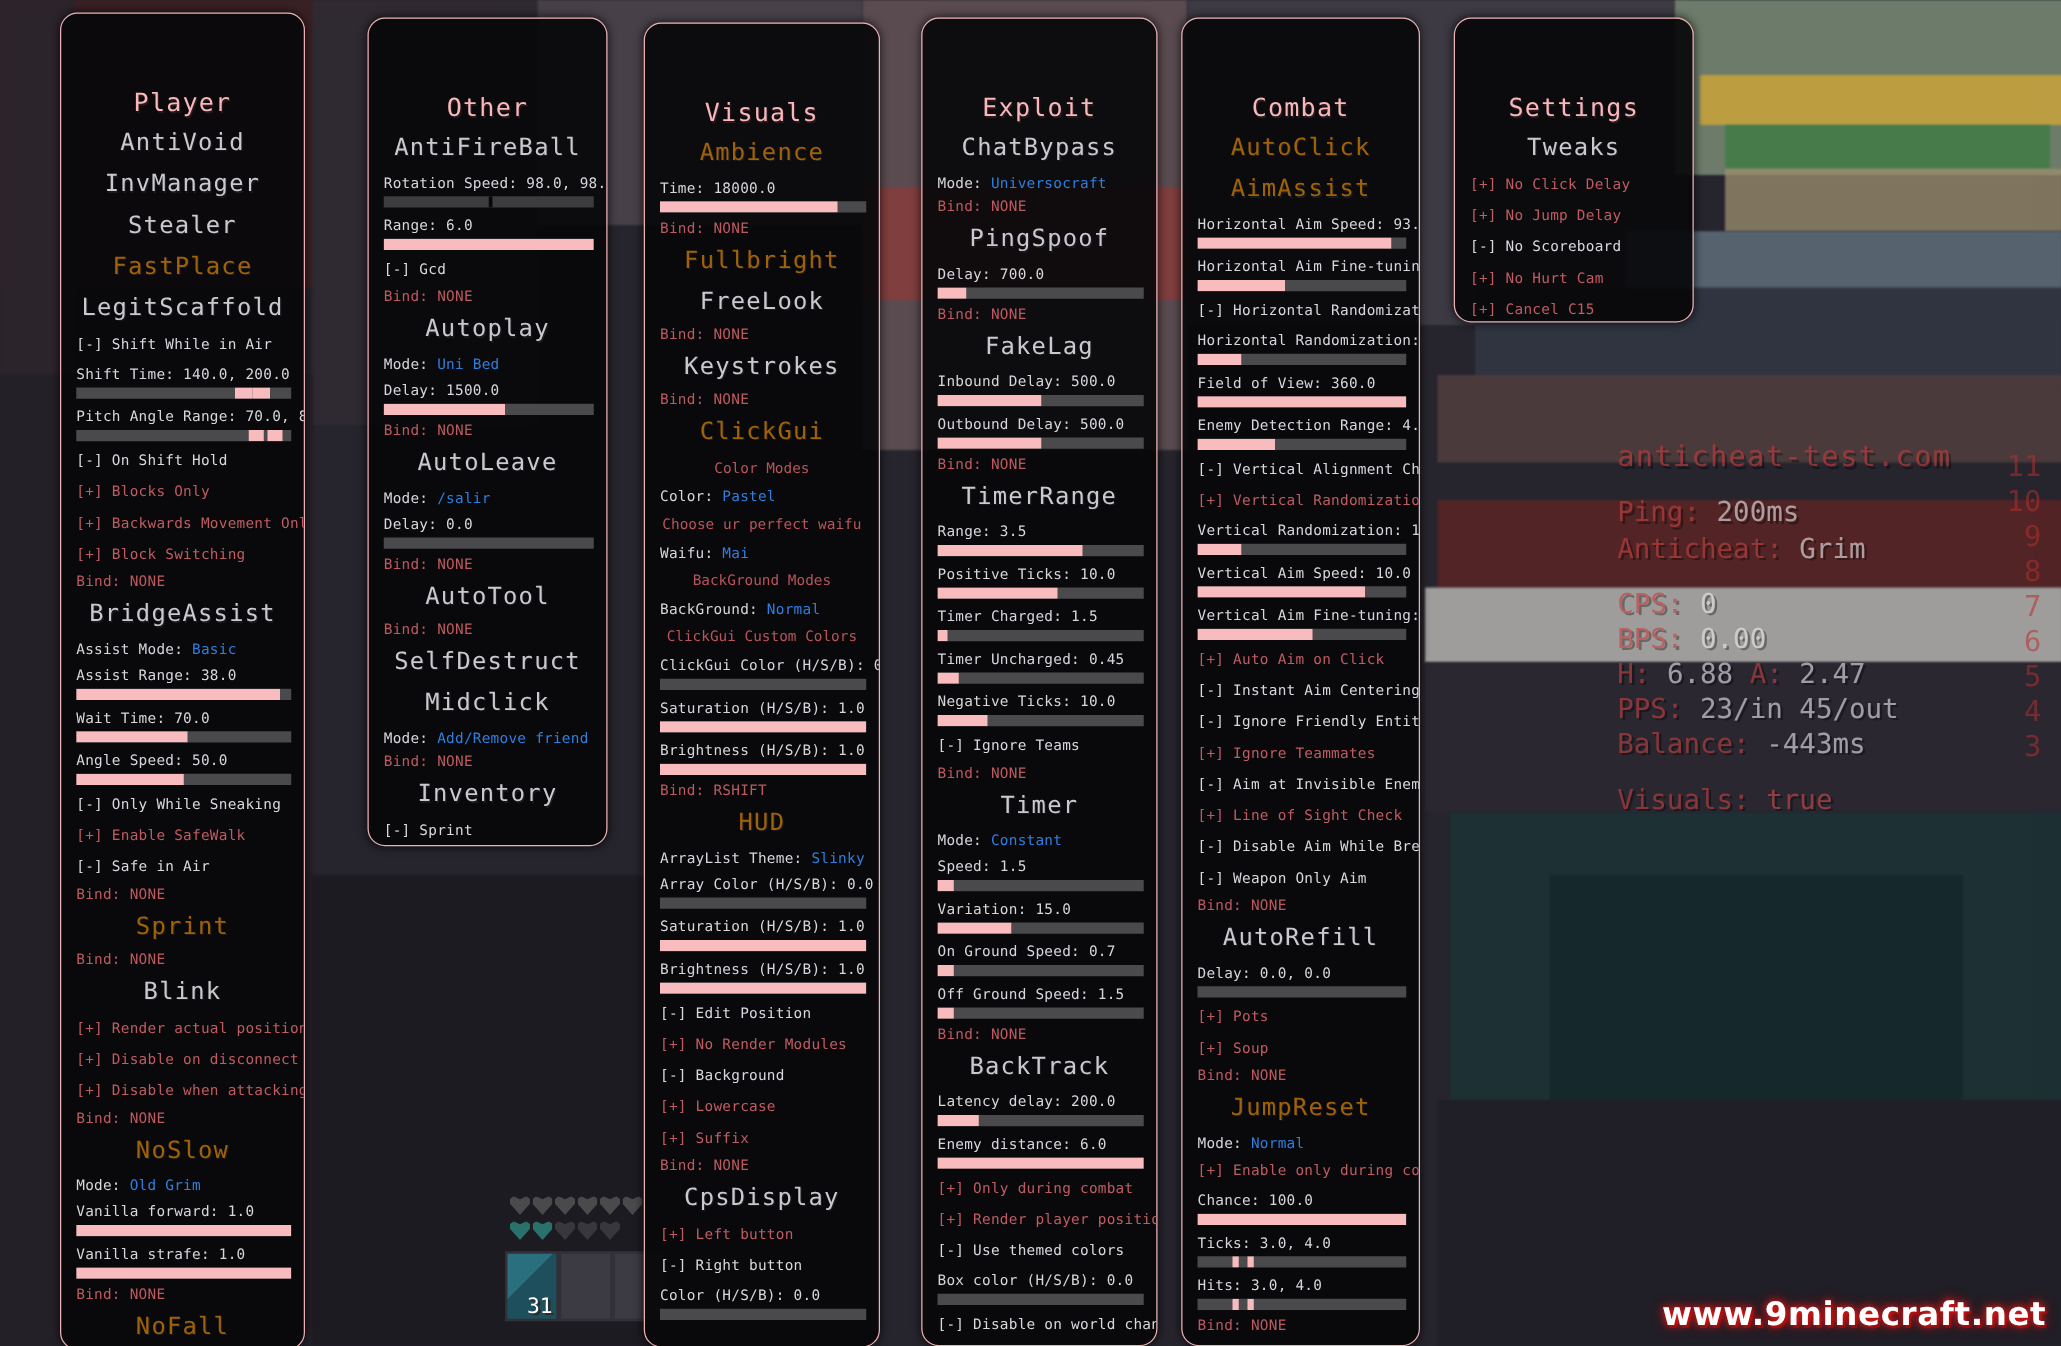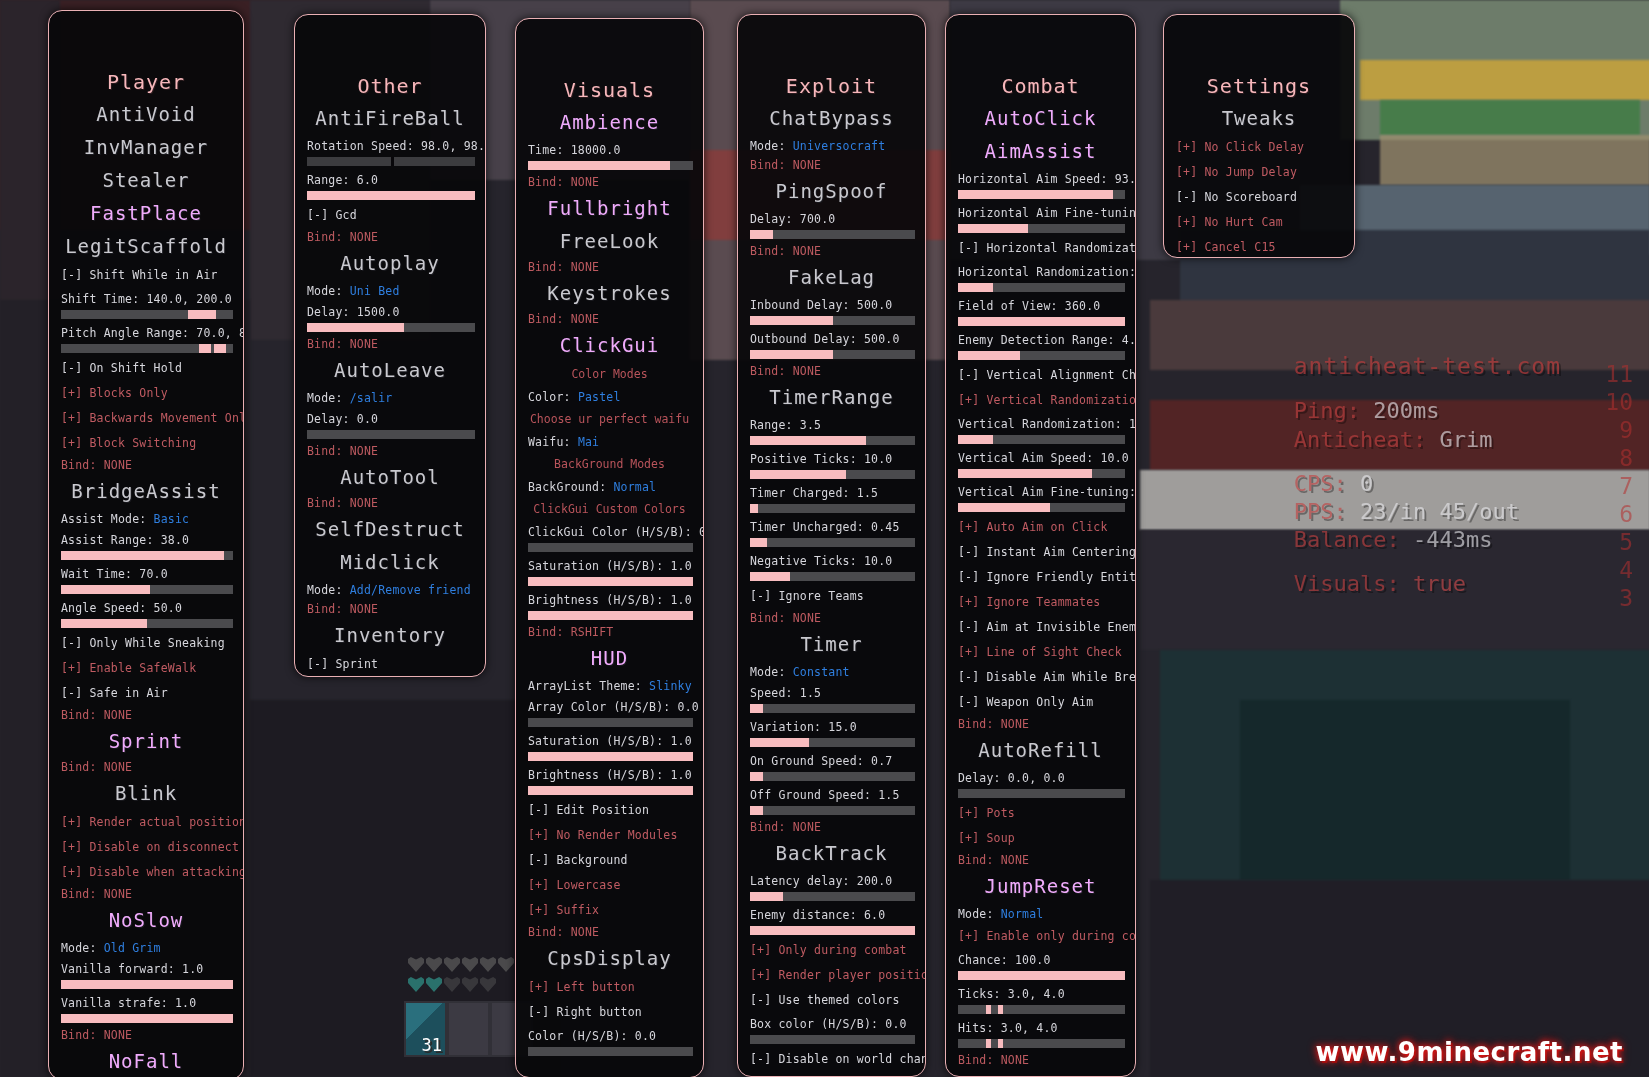--- a/index.html
+++ b/index.html
@@ -45,21 +45,21 @@
     font-family: "DejaVu Sans Mono","Liberation Mono",monospace;
   }
   .mod {
     text-align: center;
     font-size: 19px;
     letter-spacing: 1px;
     color: #c9c9cf;
     text-shadow: 1px 1px 0 #1a1a1f;
     padding: 6px 0 5px 0;
   }
-  .mod.on { color: #f0abfc; }
+  .mod.on { color: #a16207; }
 
   .label {
     font-size: 11.5px;
     color: #d6d6dc;
     padding: 5px 0 2px 2px;
     letter-spacing: 0.2px;
     white-space: nowrap;
   }
   .label .mode-val { color: #2f7fe0; }
 
@@ -152,21 +152,21 @@
     background: rgba(110,110,120,0.38);
     border: 2px solid rgba(40,40,46,0.55);
   }
   .slot .itm { width: 100%; height: 100%; position: relative; }
   .cnt { position:absolute; right:3px; bottom:0px; color:#ffffff; font-size:17px;
          text-shadow: 2px 2px 0 #2b2b2b; font-family:"DejaVu Sans Mono",monospace;}
 
   
   #watermark {
     position: absolute;
-    right: 26px; bottom: 10px;
+    right: 12px; bottom: 10px;
     font-family: "DejaVu Sans", "Liberation Sans", sans-serif;
     font-weight: bold;
     font-size: 26px;
     letter-spacing: 0.5px;
     color: #ffffff;
     text-shadow:
       0 0 6px #e01b1b, 0 0 10px #c41212,
       2px 2px 0 #7d0c0c;
   }
 </style>
@@ -237,20 +237,30 @@
     <div>
       <span class="k">Anticheat:</span>
       <span class="v">Grim</span>
     </div>
     <div class="gap"></div>
     <div>
       <span class="k">CPS:</span>
       <span class="v">0</span>
     </div>
     <div>
+      <span class="k">BPS:</span>
+      <span class="v">0.00</span>
+    </div>
+    <div>
+      <span class="k">H:</span>
+      <span class="v">6.88</span>
+      <span class="k">A:</span>
+      <span class="v">2.47</span>
+    </div>
+    <div>
       <span class="k">PPS:</span>
       <span class="v">23/in 45/out</span>
     </div>
     <div>
       <span class="k">Balance:</span>
       <span class="v">-443ms</span>
     </div>
     <div class="gap"></div>
     <div class="ground">
       <span>Visuals:</span>

